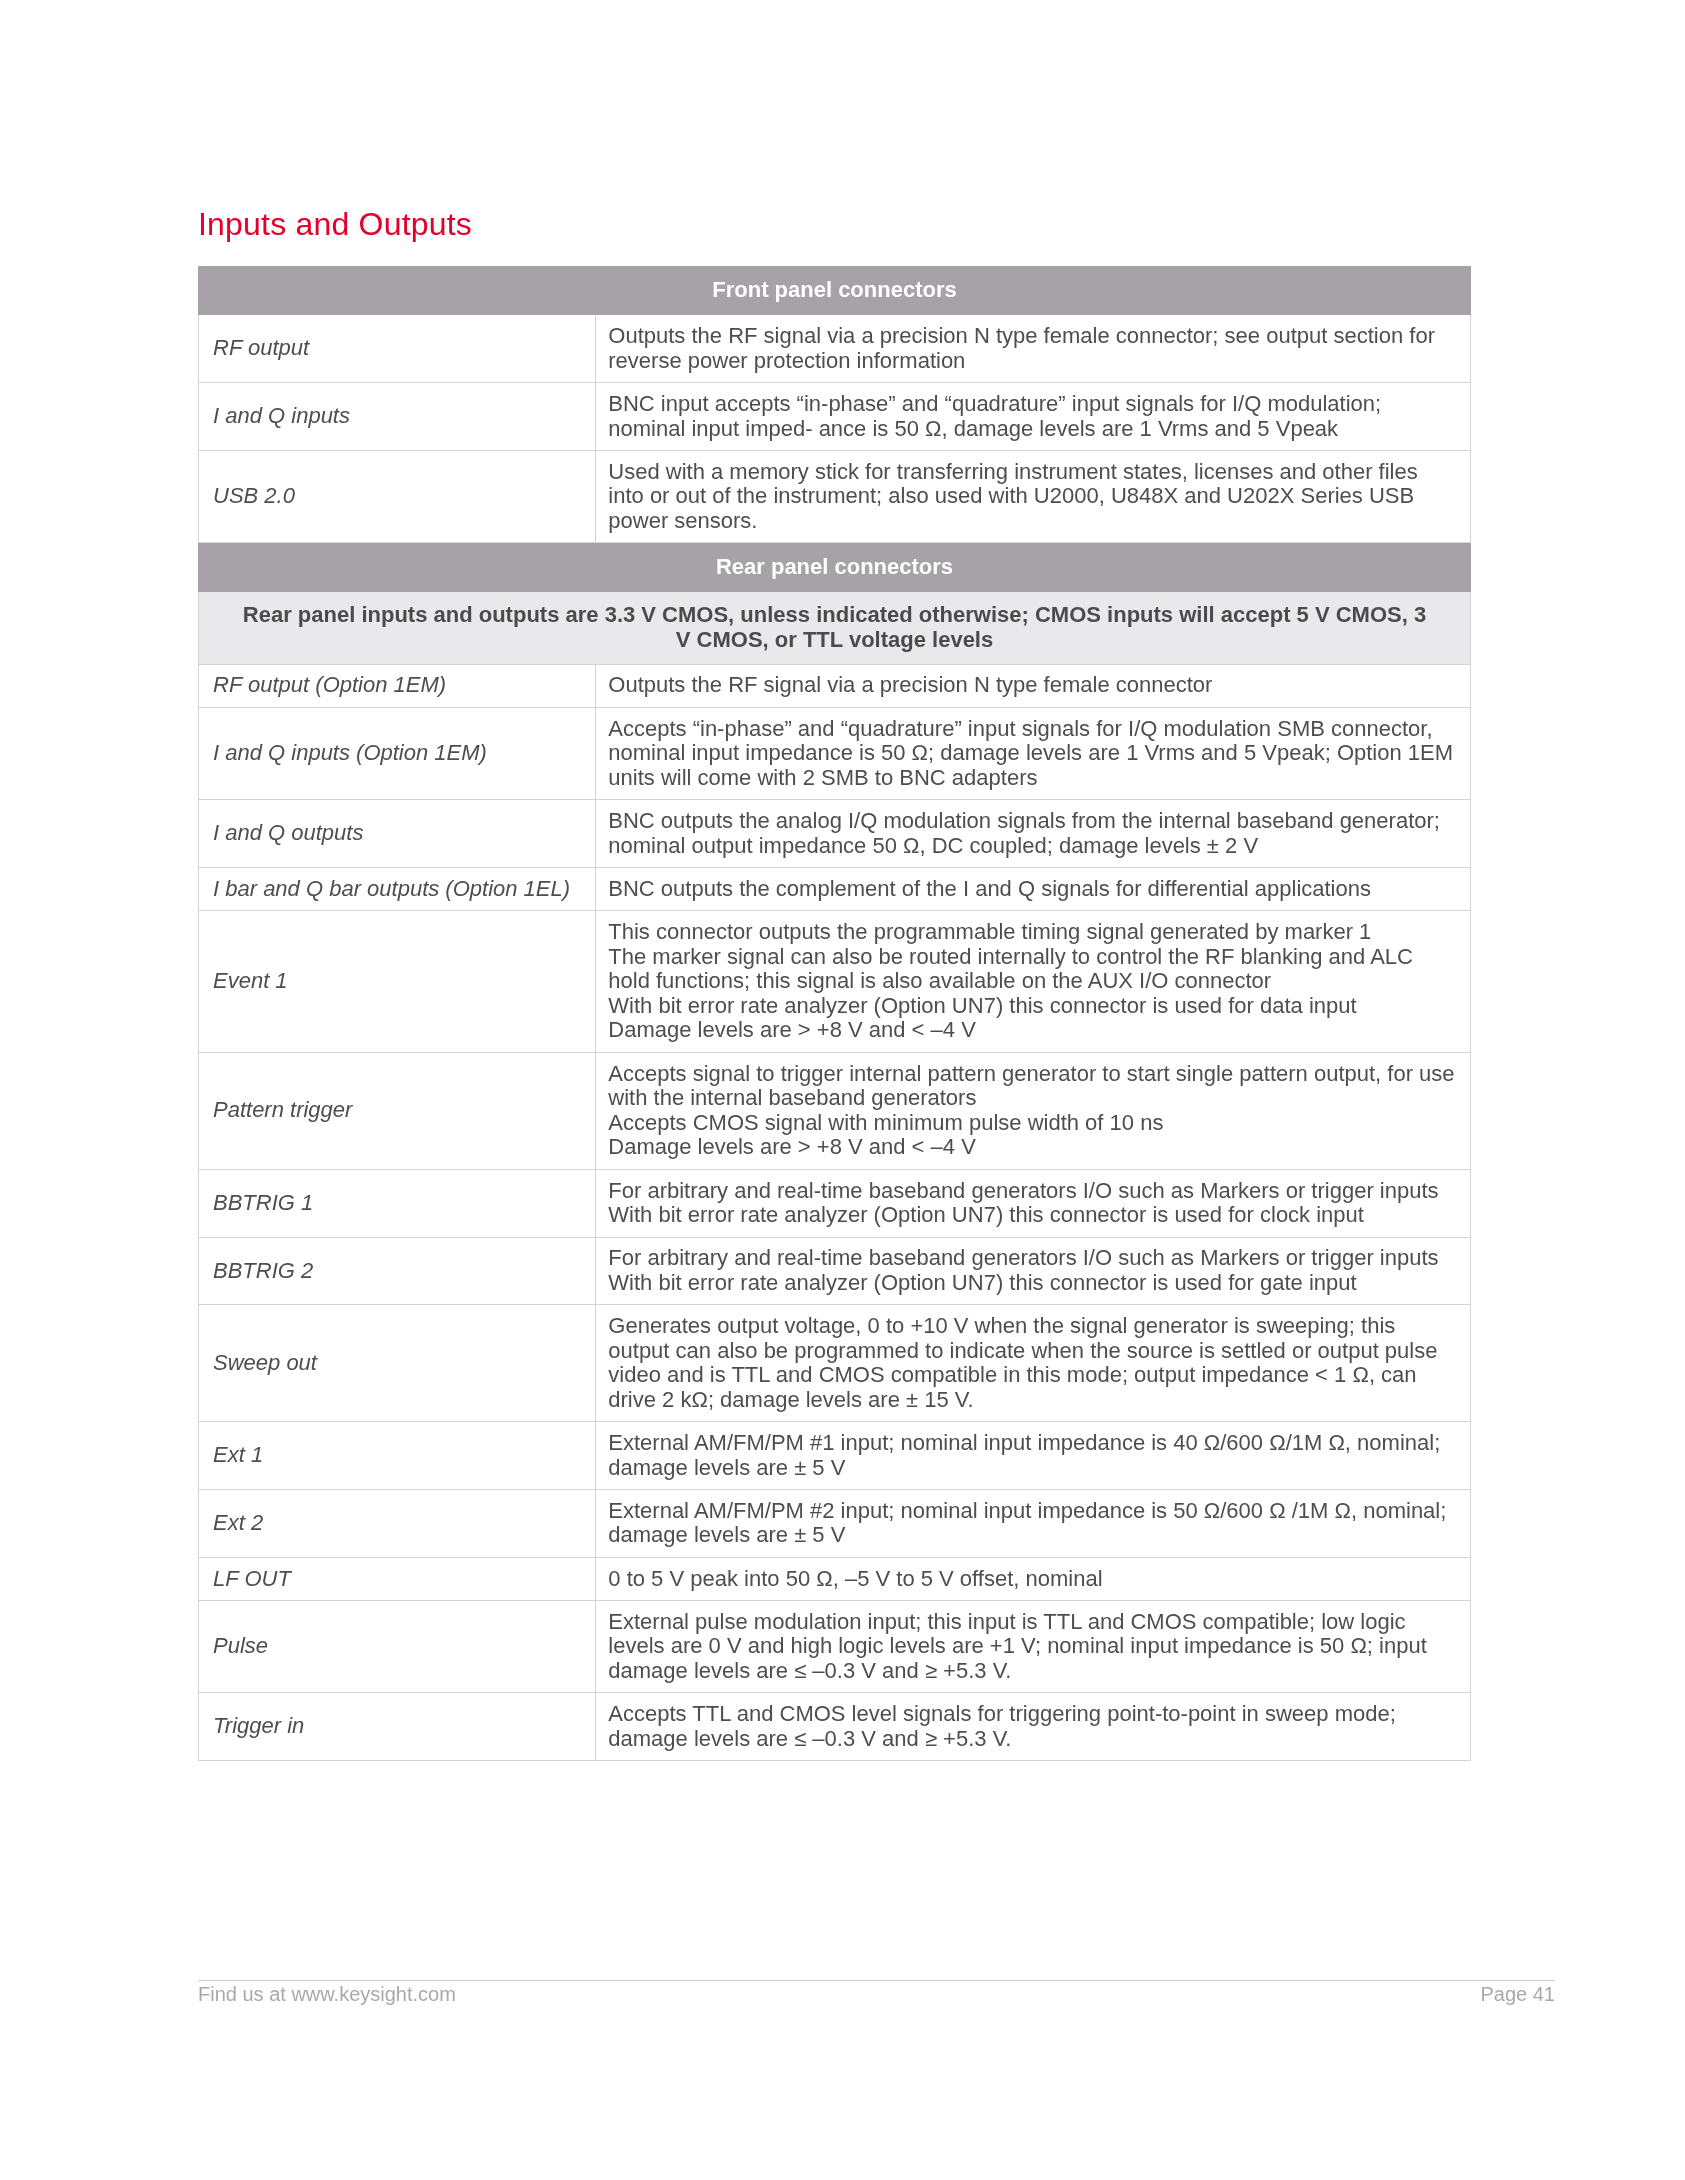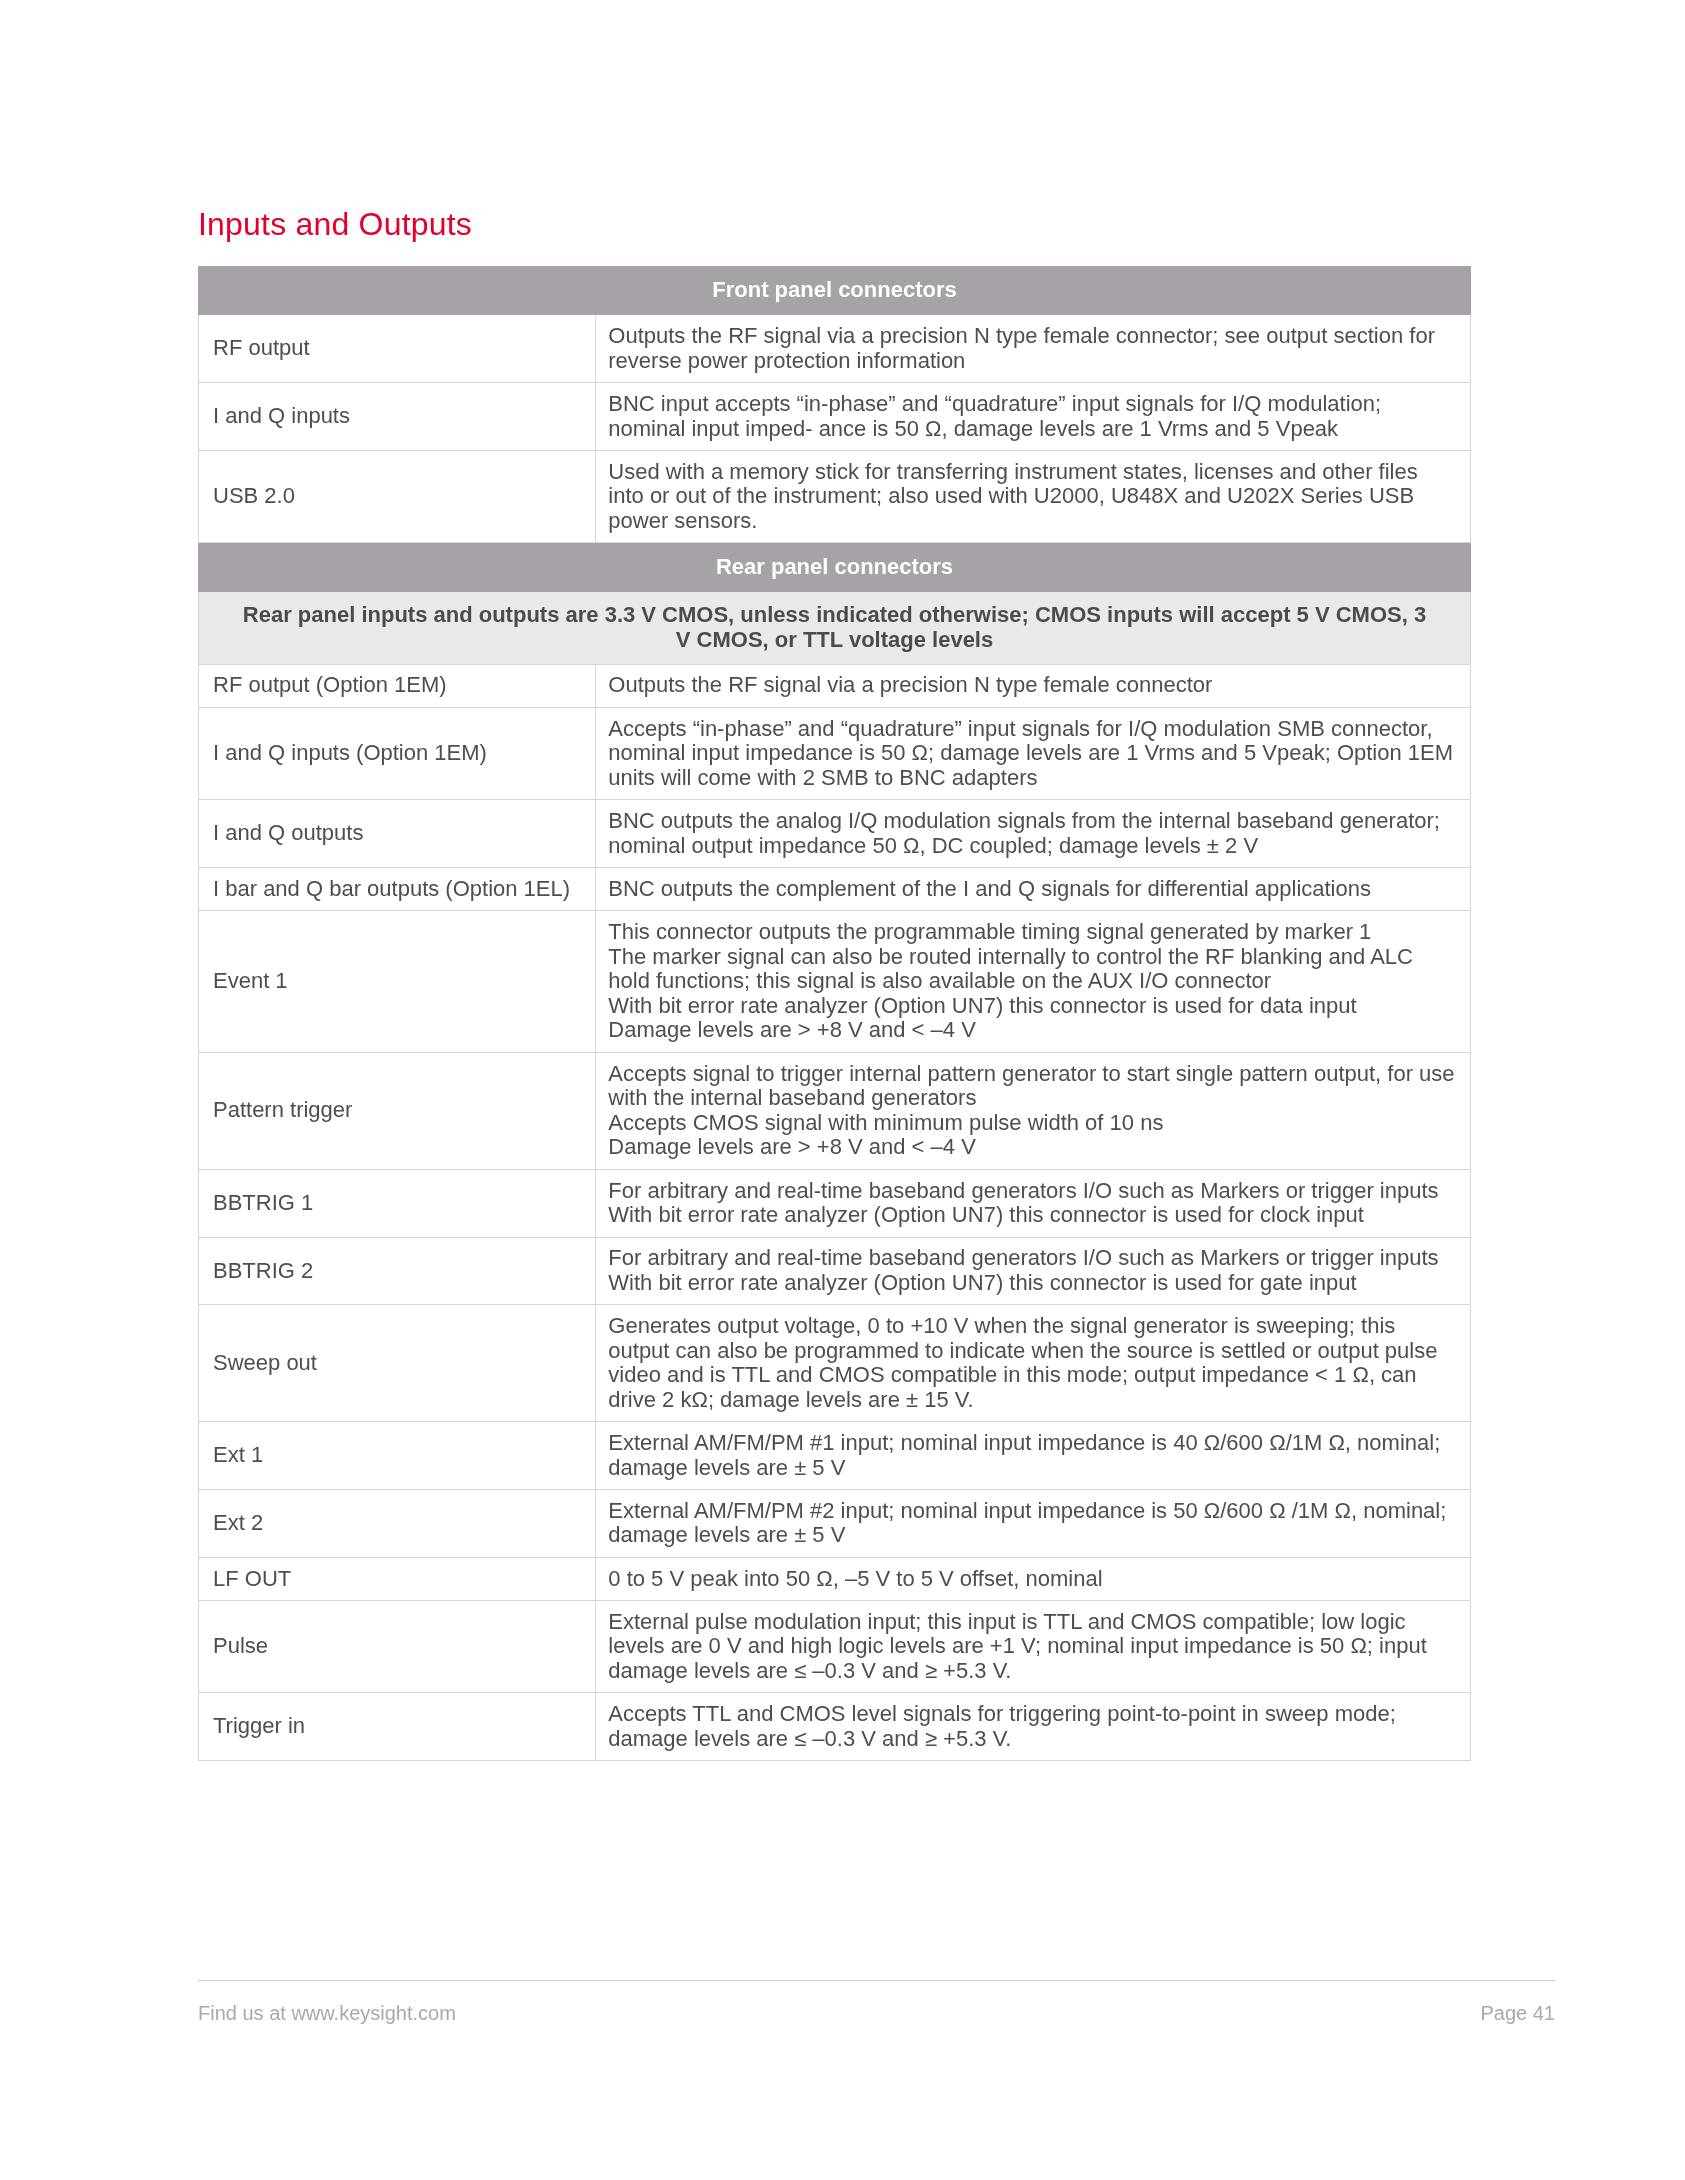--- a/index.html
+++ b/index.html
@@ -40,20 +40,21 @@
     color: #4e4e50;
   }
   table.connectors col.c1 { width: 397px; }
   table.connectors td {
     border: 0.9px solid #d5d3d6;
     vertical-align: middle;
     word-wrap: break-word;
   }
   td.label-cell {
     padding: 8.8px 14px;
+    font-style: italic;
   }
   td.desc-cell {
     padding: 8.8px 12.3px;
     white-space: pre-line;
   }
   tr.band td {
     background: #a7a2a7;
     border: 0.9px solid #a7a2a7;
     color: #ffffff;
     font-weight: bold;
@@ -68,21 +69,21 @@
     text-align: center;
     padding: 11.4px 42px;
     margin-top: 24px;
   }
   .footer {
     position: absolute;
     left: 198px;
     top: 1980px;
     width: 1357px;
     border-top: 0.9px solid #cfcfcf;
-    padding-top: 21px;
+    padding-top: 2px;
     display: flex;
     justify-content: space-between;
     align-items: baseline;
     font-size: 20px;
     color: #a9a9a9;
   }
 </style>
 </head>
 <body>
 

